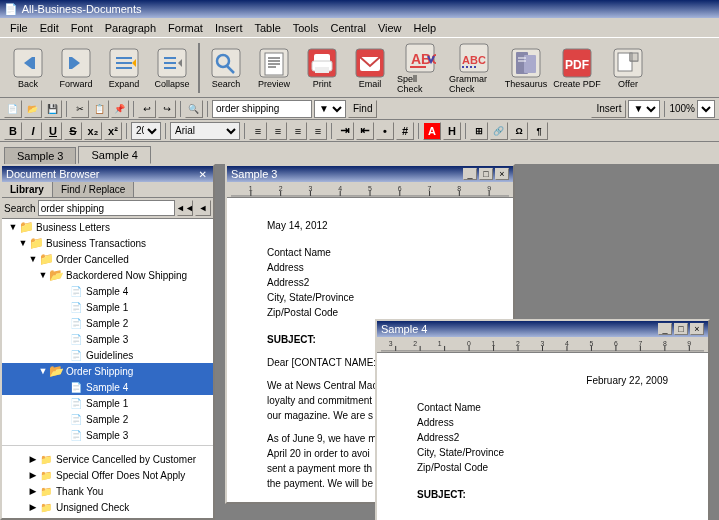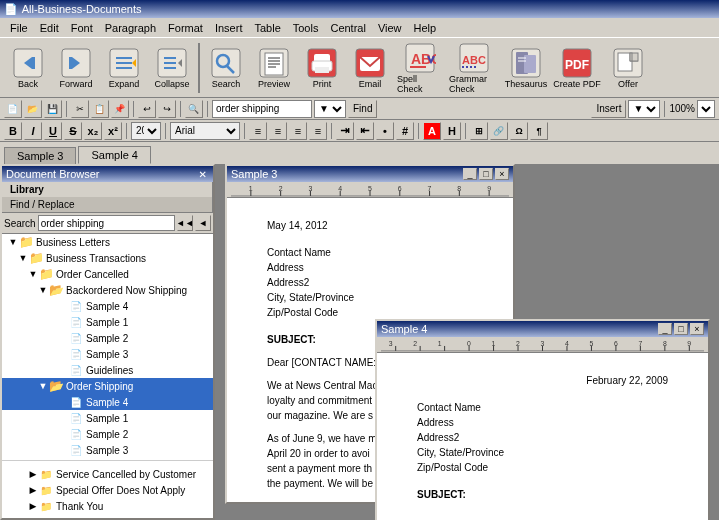--- a/index.html
+++ b/index.html
@@ -174,21 +174,20 @@
       cursor: pointer;
       font-size: 10px;
       padding: 0 2px;
     }
 
     
     .browser-tabs {
       display: flex;
       background: #d4d0c8;
       border-bottom: 1px solid #808080;
-      flex-direction: column;
     }
     .browser-tab {
       padding: 2px 8px;
       font-size: 10px;
       cursor: pointer;
       border-right: 1px solid #808080;
       background: #c0bcb4;
     }
     .browser-tab.active {
       background: #d4d0c8;

